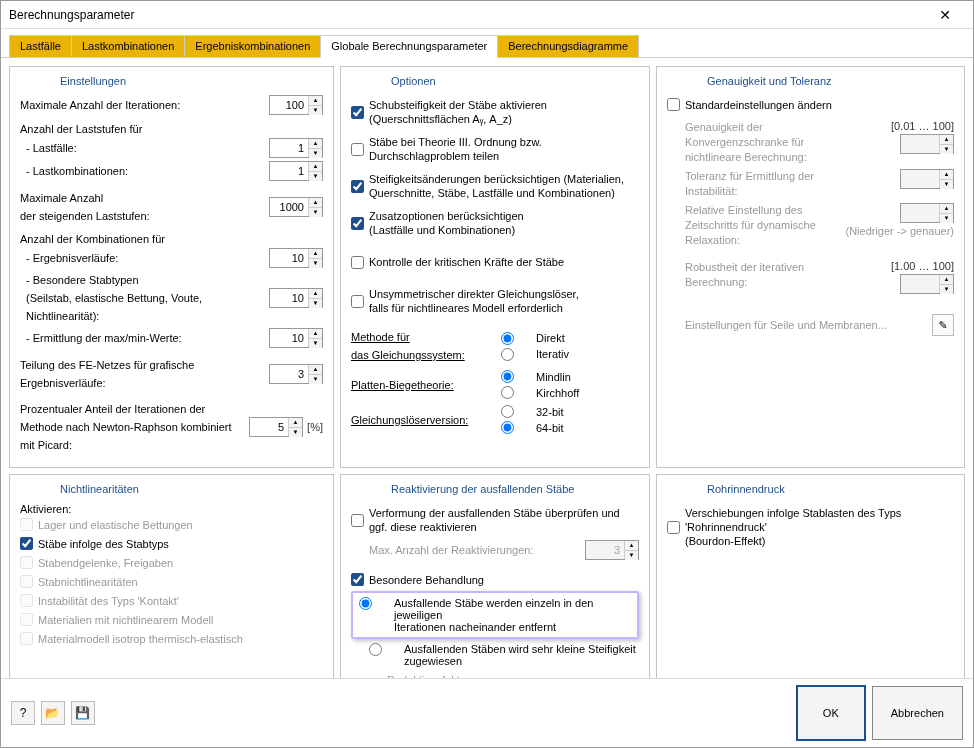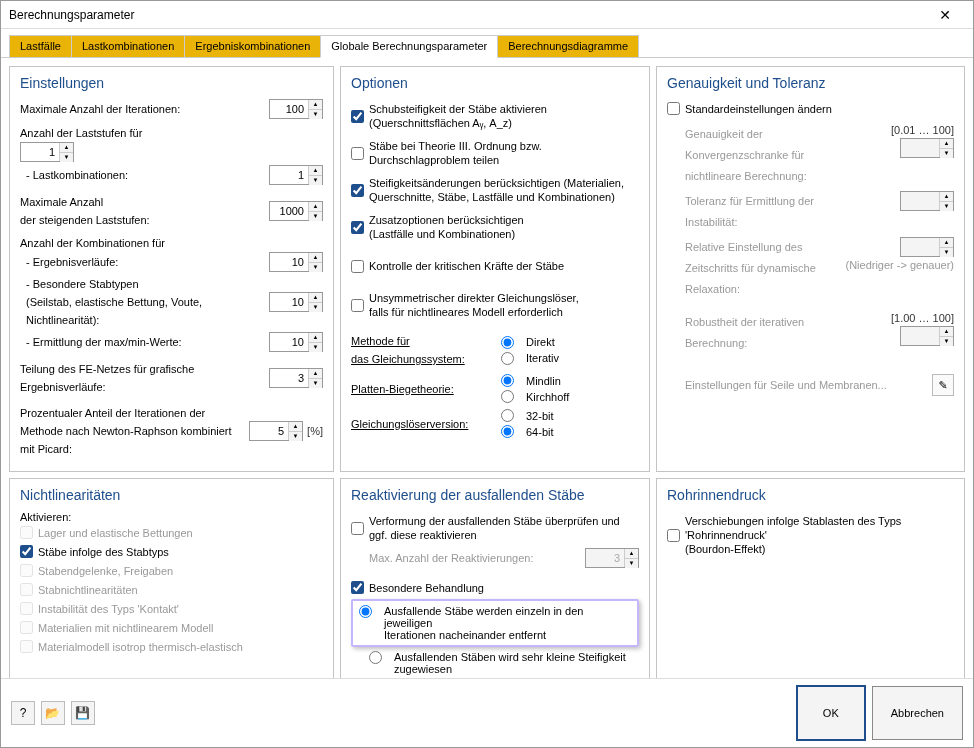--- a/index.html
+++ b/index.html
@@ -70,23 +70,24 @@
     overflow: auto;
   }
   .panel {
     border: 1px solid #c4c4c4;
     padding: 8px 10px 10px 10px;
     position: relative;
     background: #fff;
   }
   .panel-title {
     color: #1e4e8c;
-    font-size: 14px;
+    font-size: 11px;
     margin-bottom: 8px;
     display: block;
+    margin-left: 40px;
   }
   .row {
     display: flex;
     align-items: center;
     margin: 3px 0;
     min-height: 20px;
   }
   .row .lbl { flex: 1; }
   .row .lbl.indent { padding-left: 6px; }
   .row .lbl.indent::before { content: "- "; }
@@ -133,21 +134,21 @@
     width: 13px;
     height: 13px;
     margin: 0;
     accent-color: #1e4e8c;
   }
   .chk.disabled { color: #999; }
   .chk.disabled input { opacity: 0.6; }
   .rad {
     display: inline-flex;
     align-items: center;
-    gap: 12px;
+    gap: 22px;
     cursor: default;
   }
   .rad input[type=radio] {
     width: 13px;
     height: 13px;
     margin: 0;
   }
   .opt-row {
     display: flex;
     align-items: flex-start;
@@ -202,21 +203,21 @@
   .btn.primary { border: 2px solid #1e4e8c; }
   .disabled-text { color: #999; }
   .multi-line { line-height: 18px; }
   .range-hint { color: #333; font-size: 11px; }
   .tol-row {
     display: flex;
     align-items: flex-start;
     margin: 4px 0;
     gap: 8px;
   }
-  .tol-row .tol-lbl { flex: 1; color: #999; line-height: 21px; }
+  .tol-row .tol-lbl { flex: 1; color: #999; line-height: 15px; }
   .tol-row .tol-val { display: flex; flex-direction: column; align-items: flex-end; gap: 2px; }
   .spinner.disabled { background: #f4f4f4; }
   .spinner.disabled input { background: #f4f4f4; color: #aaa; }
   .small-icon-btn {
     width: 22px;
     height: 22px;
     border: 1px solid #bbb;
     background: #fafafa;
     display: inline-flex;
     align-items: center;
@@ -253,20 +254,21 @@
             <input value="100" style="">
             <span class="btns">
               <span>▲</span>
               <span>▼</span>
             </span>
           </span>
       </div>
 
       <div style="margin-top:8px">Anzahl der Laststufen für</div>
       <div class="row">
+        <span class="lbl indent">Lastfälle:</span>
         <span class="spinner">
             <input value="1" style="">
             <span class="btns">
               <span>▲</span>
               <span>▼</span>
             </span>
           </span>
       </div>
       <div class="row">
         <span class="lbl indent">Lastkombinationen:</span>

